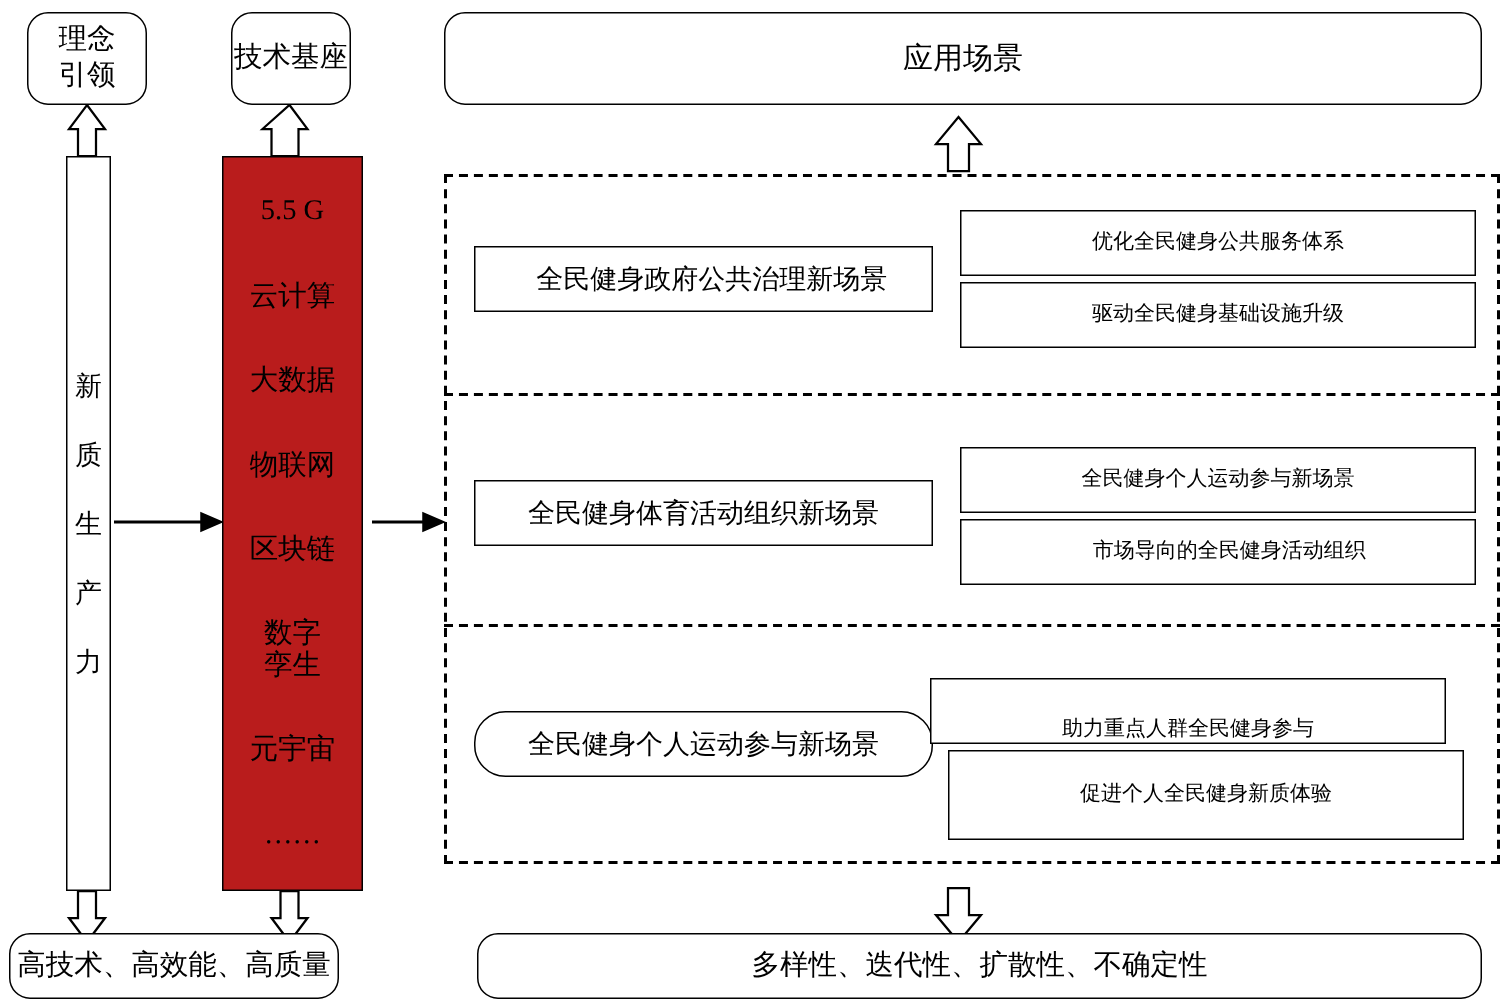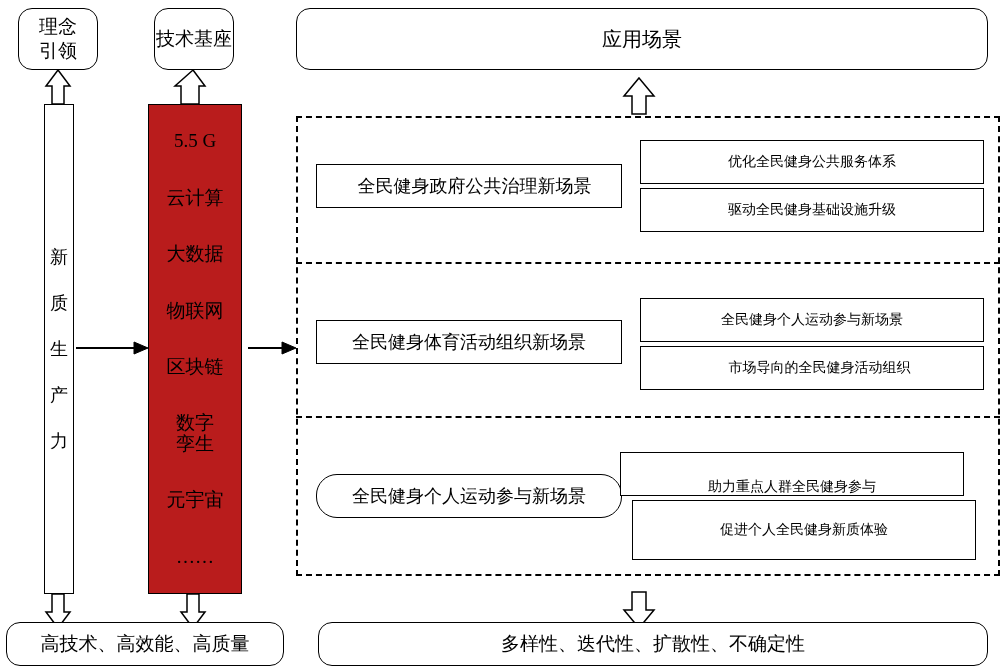--- a/index.html
+++ b/index.html
@@ -182,20 +182,20 @@
   <div class="box scene-label" style="left:316px; top:474px; width:306px; height:44px;border-radius:21px;">
     <span>全民健身个人运动参与新场景</span>
   </div>
   <div class="box scene-sub" style="left:620px; top:452px; width:344px; height:44px;align-items:flex-end;">
     <span>助力重点人群全民健身参与</span>
   </div>
   <div class="box scene-sub" style="left:632px; top:500px; width:344px; height:60px;">
     <span>促进个人全民健身新质体验</span>
   </div>
 
-  <div class="box rounded bottom-box" style="left:6px; top:622px; width:278px; height:44px;justify-content:center;">
+  <div class="box rounded bottom-box" style="left:6px; top:622px; width:220px; height:44px;justify-content:center;">
     <span>高技术、高效能、高质量</span>
   </div>
   <div class="box rounded bottom-box" style="left:318px; top:622px; width:670px; height:44px;">
     <span>多样性、迭代性、扩散性、不确定性</span>
   </div>
 
 </div>
 
 </body></html>

